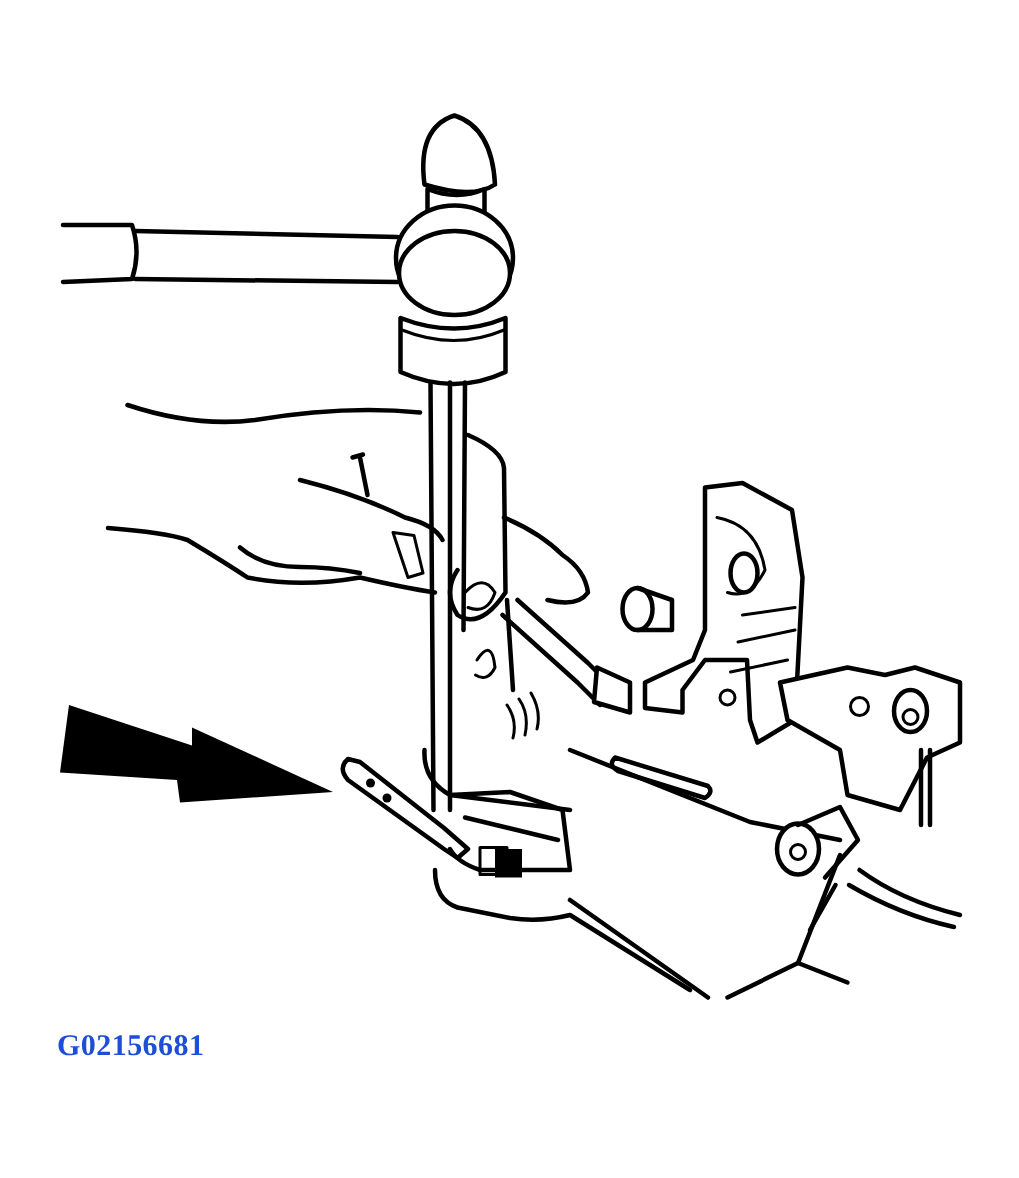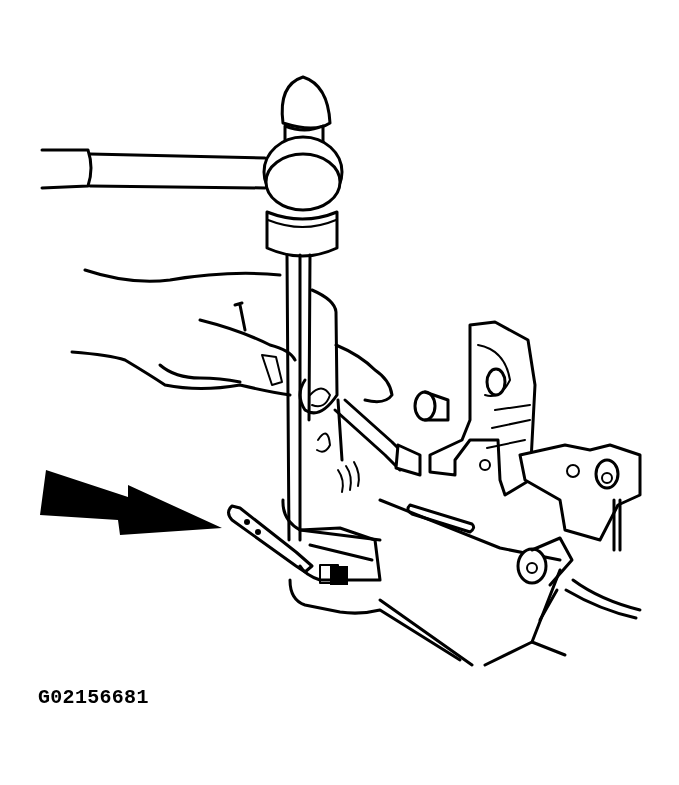--- a/index.html
+++ b/index.html
@@ -1,22 +1,22 @@
 <!DOCTYPE html>
 <html><head>
   <meta charset="utf-8">
   <style>
     html, body { margin: 0; padding: 0; background: #ffffff; }
     body { width: 679px; height: 785px; position: relative; overflow: hidden; }
     #figure { position: absolute; left: 0; top: 0; width: 679px; height: 785px; }
     #figure svg { display: block; }
     .caption {
       position: absolute; left: 38px; top: 686px;
-      font-family: Liberation Mono, monospace; font-weight: bold;
-      font-size: 20px; color: #000000; letter-spacing: 0.3px;
+      font-family: Liberation Serif, serif; font-weight: bold;
+      font-size: 20px; color: #1d4ed8; letter-spacing: 0.3px;
     }
     .ln { fill: none; stroke: #000; stroke-width: 3; stroke-linecap: round; stroke-linejoin: round; }
     .thin { fill: none; stroke: #000; stroke-width: 2; stroke-linecap: round; stroke-linejoin: round; }
     .wf { fill: #fff; stroke: #000; stroke-width: 3; stroke-linejoin: round; }
     .blk { fill: #000; stroke: none; }
   </style>
 </head>
 <body>
 
 <div id="figure">

